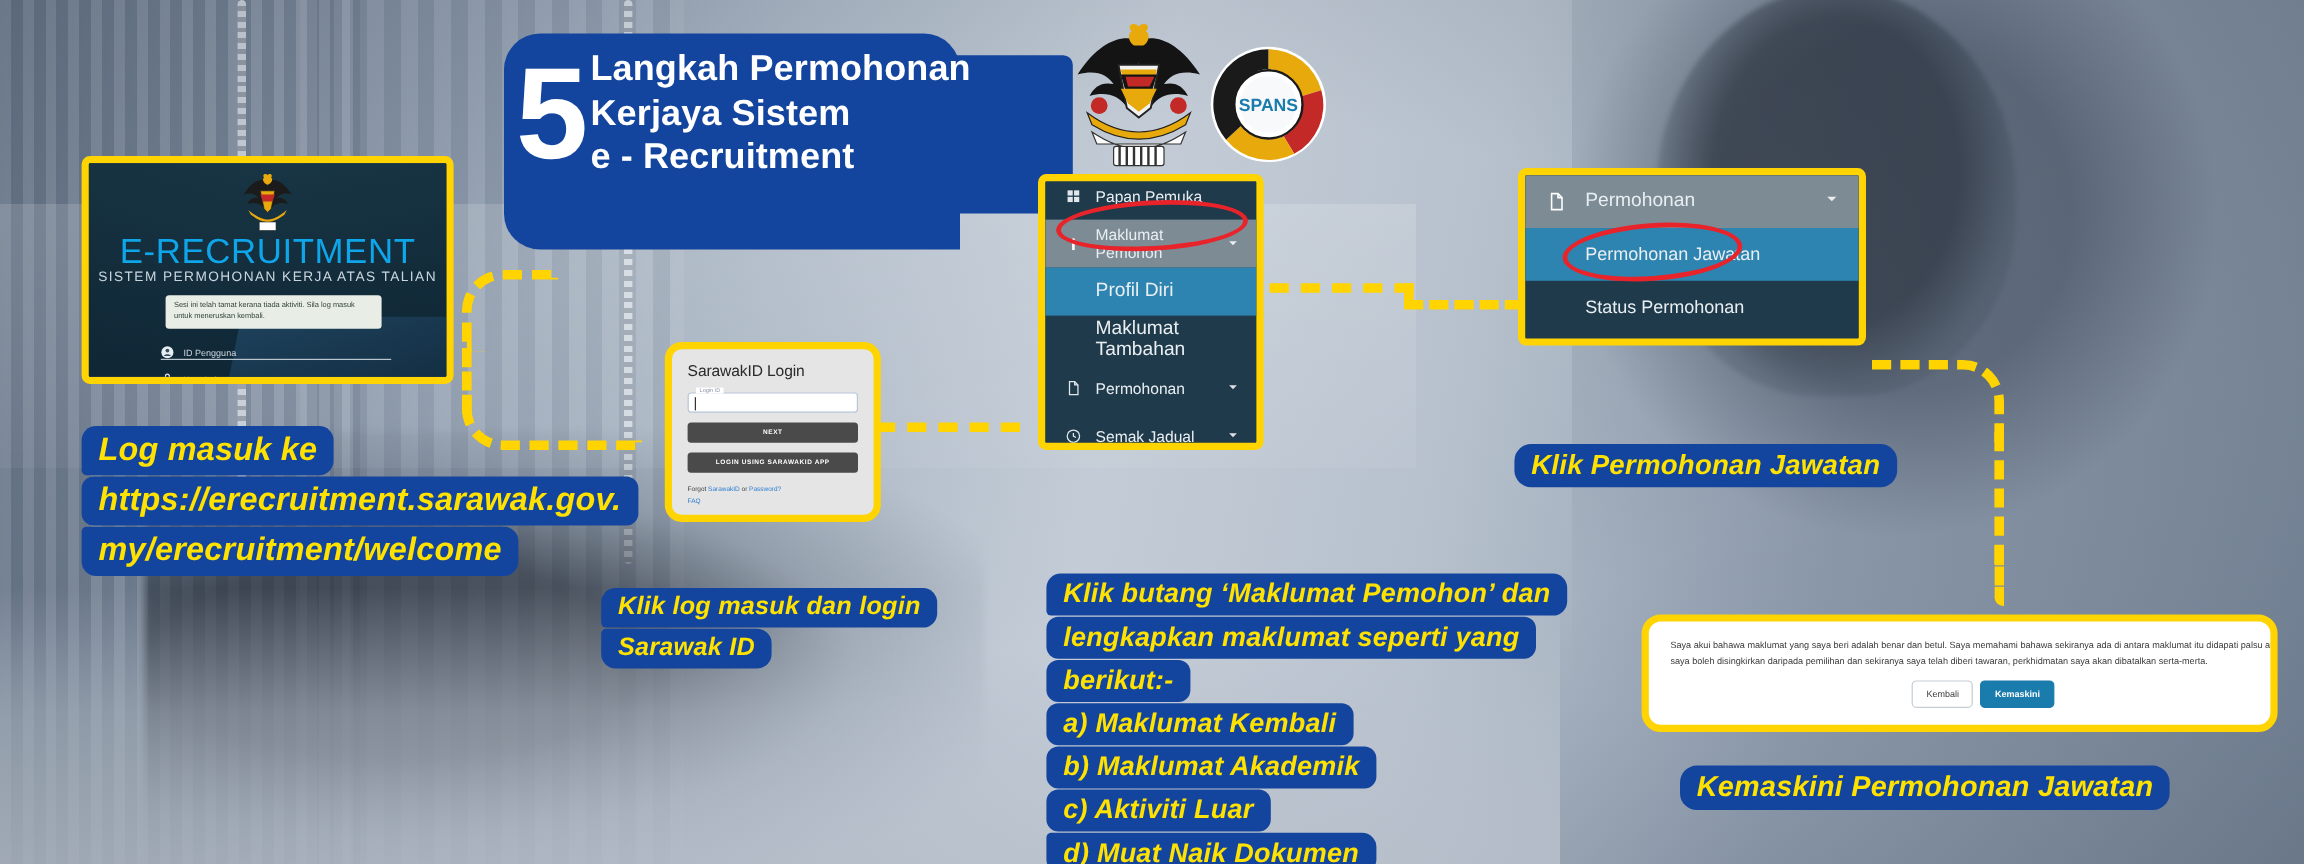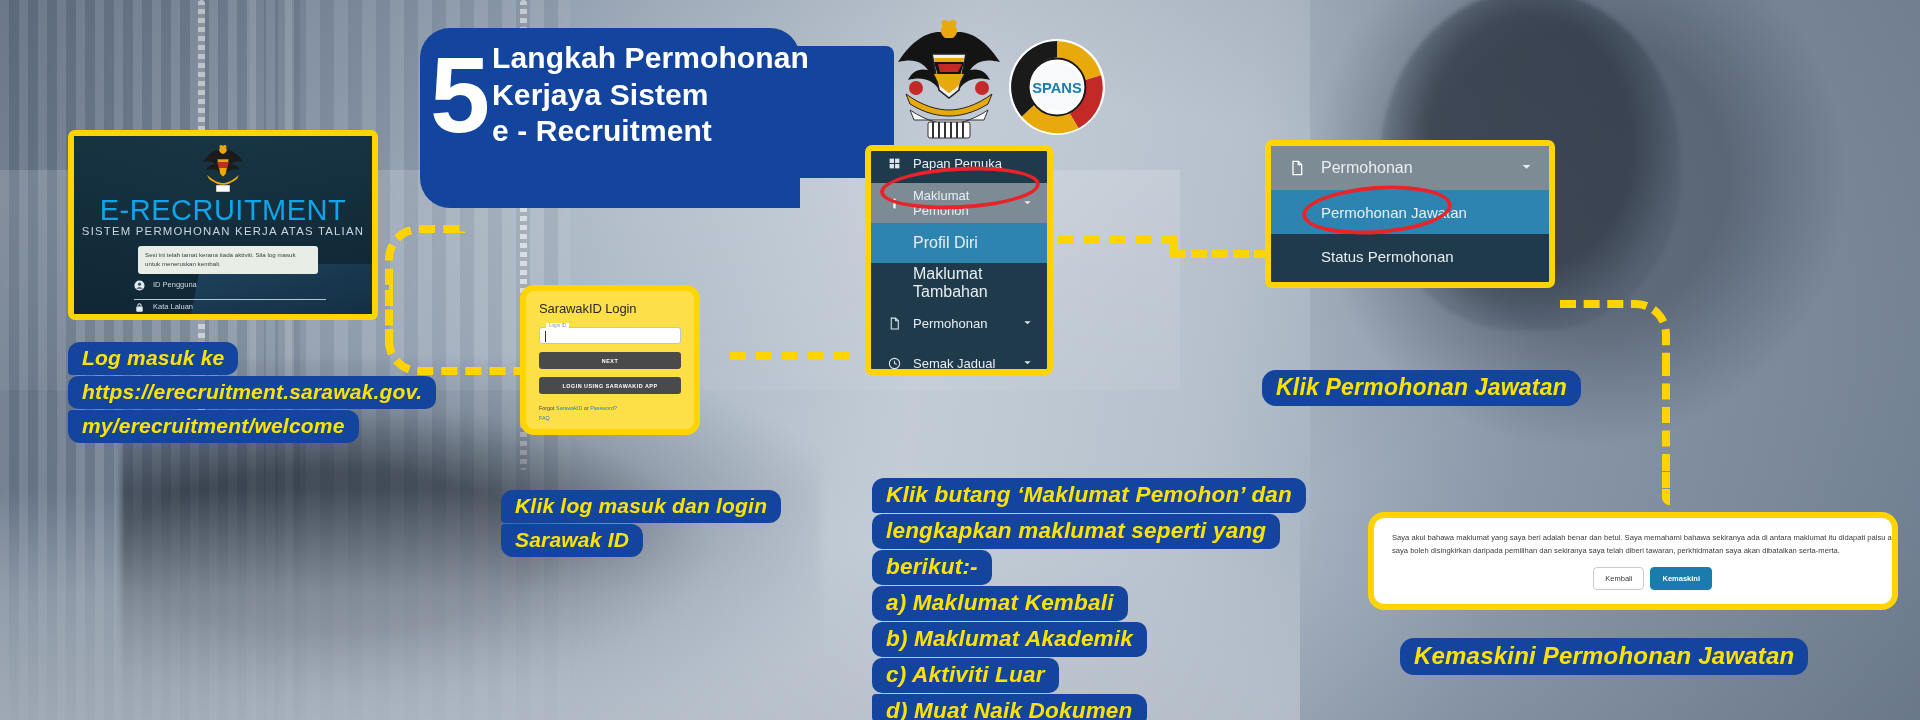--- a/index.html
+++ b/index.html
@@ -153,35 +153,35 @@
     color: #c9d6de; font-size: 11.4px; letter-spacing: 1.2px;
   }
   #erec-alert {
     position: absolute; left: 64px; top: 110px; width: 180px;
     background: #e8eee6; border-radius: 3px; padding: 5px 7px;
     color: #33413a; font-size: 6.2px; line-height: 1.45;
   }
   .erec-field {
     position: absolute; left: 60px; width: 192px; height: 20px;
     border-bottom: 1px solid #b9c6cf; color: #cdd8e0; font-size: 7.5px;
-    display: flex; align-items: flex-start; gap: 8px;
+    display: flex; align-items: flex-end; gap: 8px;
   }
   #erec-f1 { top: 144px; }
   #erec-f2 { top: 166px; }
   .erec-ficon { width: 11px; height: 11px; flex: 0 0 11px; }
   #erec-laptop {
     position: absolute; left: 120px; top: 128px; width: 190px; height: 70px;
     background: linear-gradient(160deg, rgba(60,120,175,0.55), rgba(30,70,110,0.35));
     transform: skewX(-11deg); opacity: .55;
   }
 
   
   #sid-card {
-    left: 520px; top: 285px; width: 180px; height: 150px;
-    background: #fde047; border-radius: 14px;
+    left: 554px; top: 285px; width: 180px; height: 150px;
+    background: #e5e5e5; border-radius: 14px;
   }
   #sid-inner { position: absolute; inset: 0; padding: 10px 13px; }
   #sid-title { color: #2a2a2a; font-size: 13px; font-weight: 400; letter-spacing: -0.1px; }
   #sid-field {
     margin-top: 11px; height: 17px; border: 1px solid #b7c6db; border-radius: 3px;
     position: relative; background: #fff;
   }
   #sid-field-label {
     position: absolute; left: 6px; top: -5px; background: #fff; padding: 0 3px;
     font-size: 4.6px; color: #8a96a5;
@@ -253,21 +253,21 @@
     line-height: 1.33; letter-spacing: .2px;
   }
   .cap span {
     display: table; background: #14459E; padding: 2px 14px 3px 14px;
     border-radius: 10px; margin-bottom: 1px; white-space: nowrap;
   }
   .cap span:first-child { border-radius: 12px 12px 12px 4px; }
   .cap span:last-child  { border-radius: 4px 12px 12px 12px; }
   .cap.single span { border-radius: 14px; }
 
-  #cap-url   { left: 68px;  top: 342px; font-size: 21px; }
+  #cap-url   { left: 68px;  top: 355px; font-size: 27px; }
   #cap-login { left: 501px; top: 490px; font-size: 21px; }
   #cap-steps { left: 872px; top: 478px; font-size: 22.5px; }
   #cap-klik  { left: 1262px;top: 370px; font-size: 23px; }
   #cap-kemas { left: 1400px;top: 638px; font-size: 24px; }
 </style>
 </head>
 <body>
 
 <div id="bg">
   <div class="bg-base"></div>

